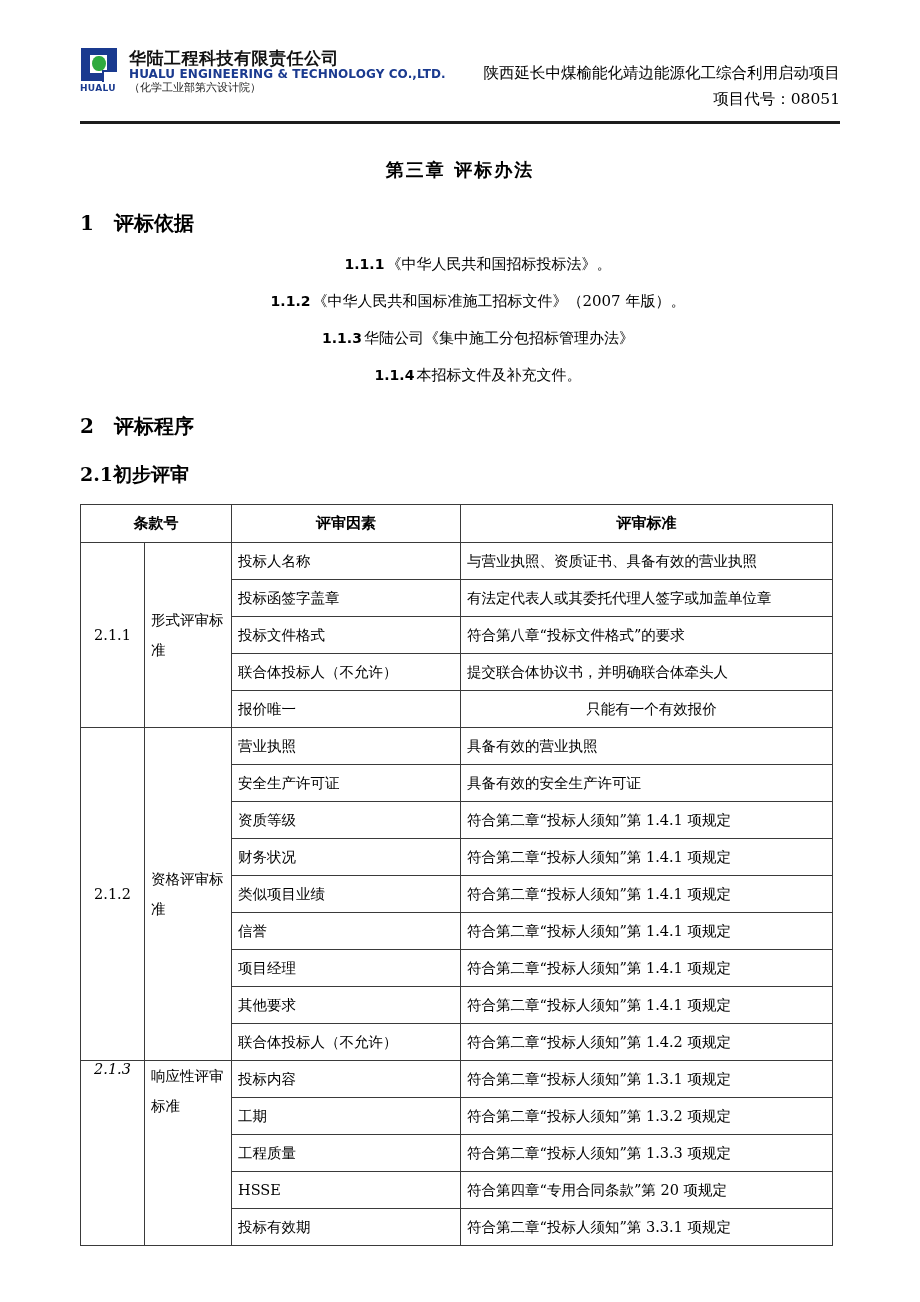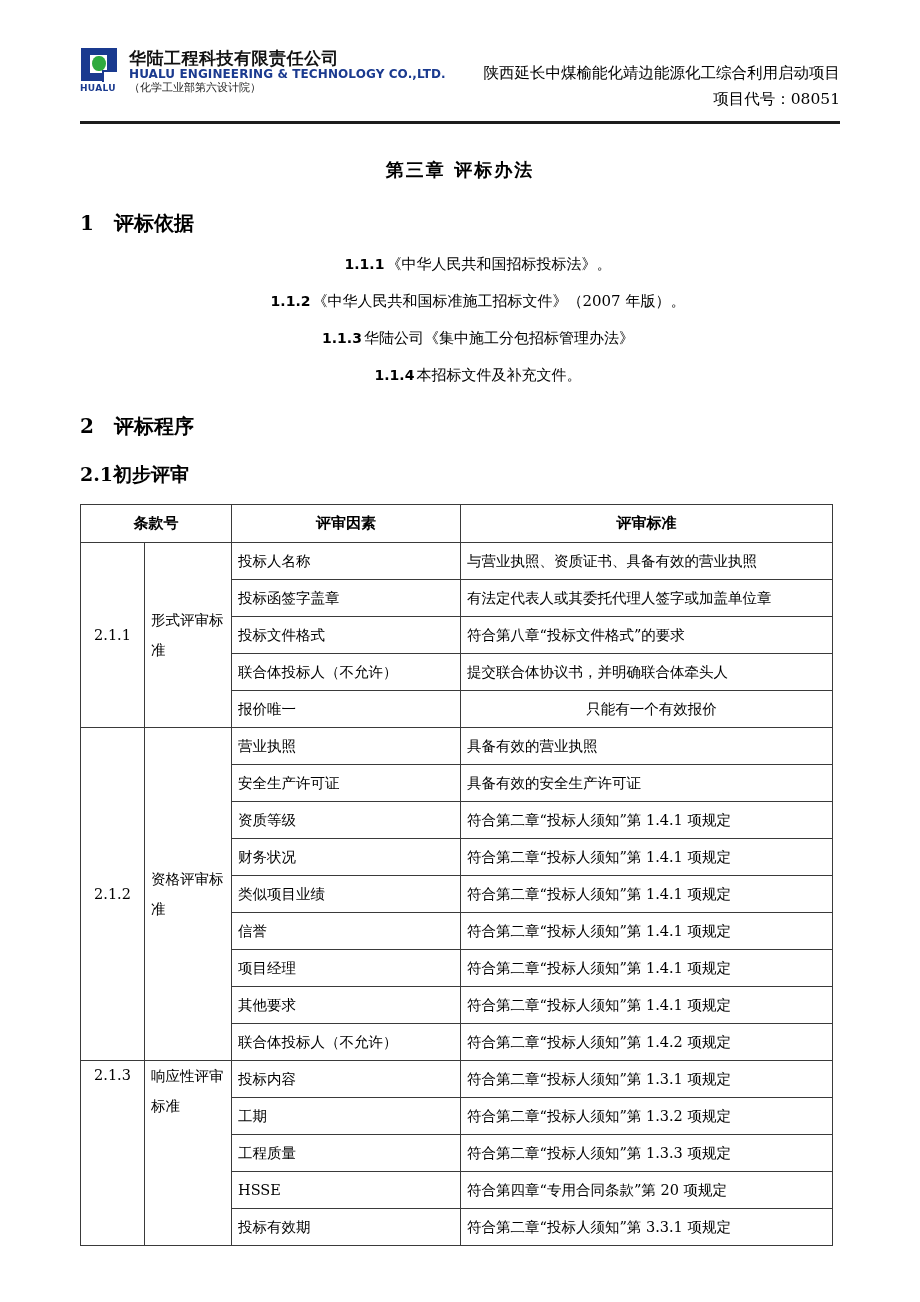--- a/index.html
+++ b/index.html
@@ -320,21 +320,21 @@
         </tr>
         <tr>
           <td class="fact-cell">其他要求</td>
           <td class="std-cell">符合第二章“投标人须知”第 1.4.1 项规定</td>
         </tr>
         <tr>
           <td class="fact-cell">联合体投标人（不允许）</td>
           <td class="std-cell">符合第二章“投标人须知”第 1.4.2 项规定</td>
         </tr>
         <tr>
-          <td class="num-cell" rowspan="5" style="vertical-align: top; padding-top: 6px;">2.1.3</td>
+          <td class="num-cell" rowspan="5" style="vertical-align: top;  font-style: italic;">2.1.3</td>
           <td class="cat-cell topal" rowspan="5">响应性评审标准</td>
           <td class="fact-cell">投标内容</td>
           <td class="std-cell">符合第二章“投标人须知”第 1.3.1 项规定</td>
         </tr>
         <tr>
           <td class="fact-cell">工期</td>
           <td class="std-cell">符合第二章“投标人须知”第 1.3.2 项规定</td>
         </tr>
         <tr>
           <td class="fact-cell">工程质量</td>

